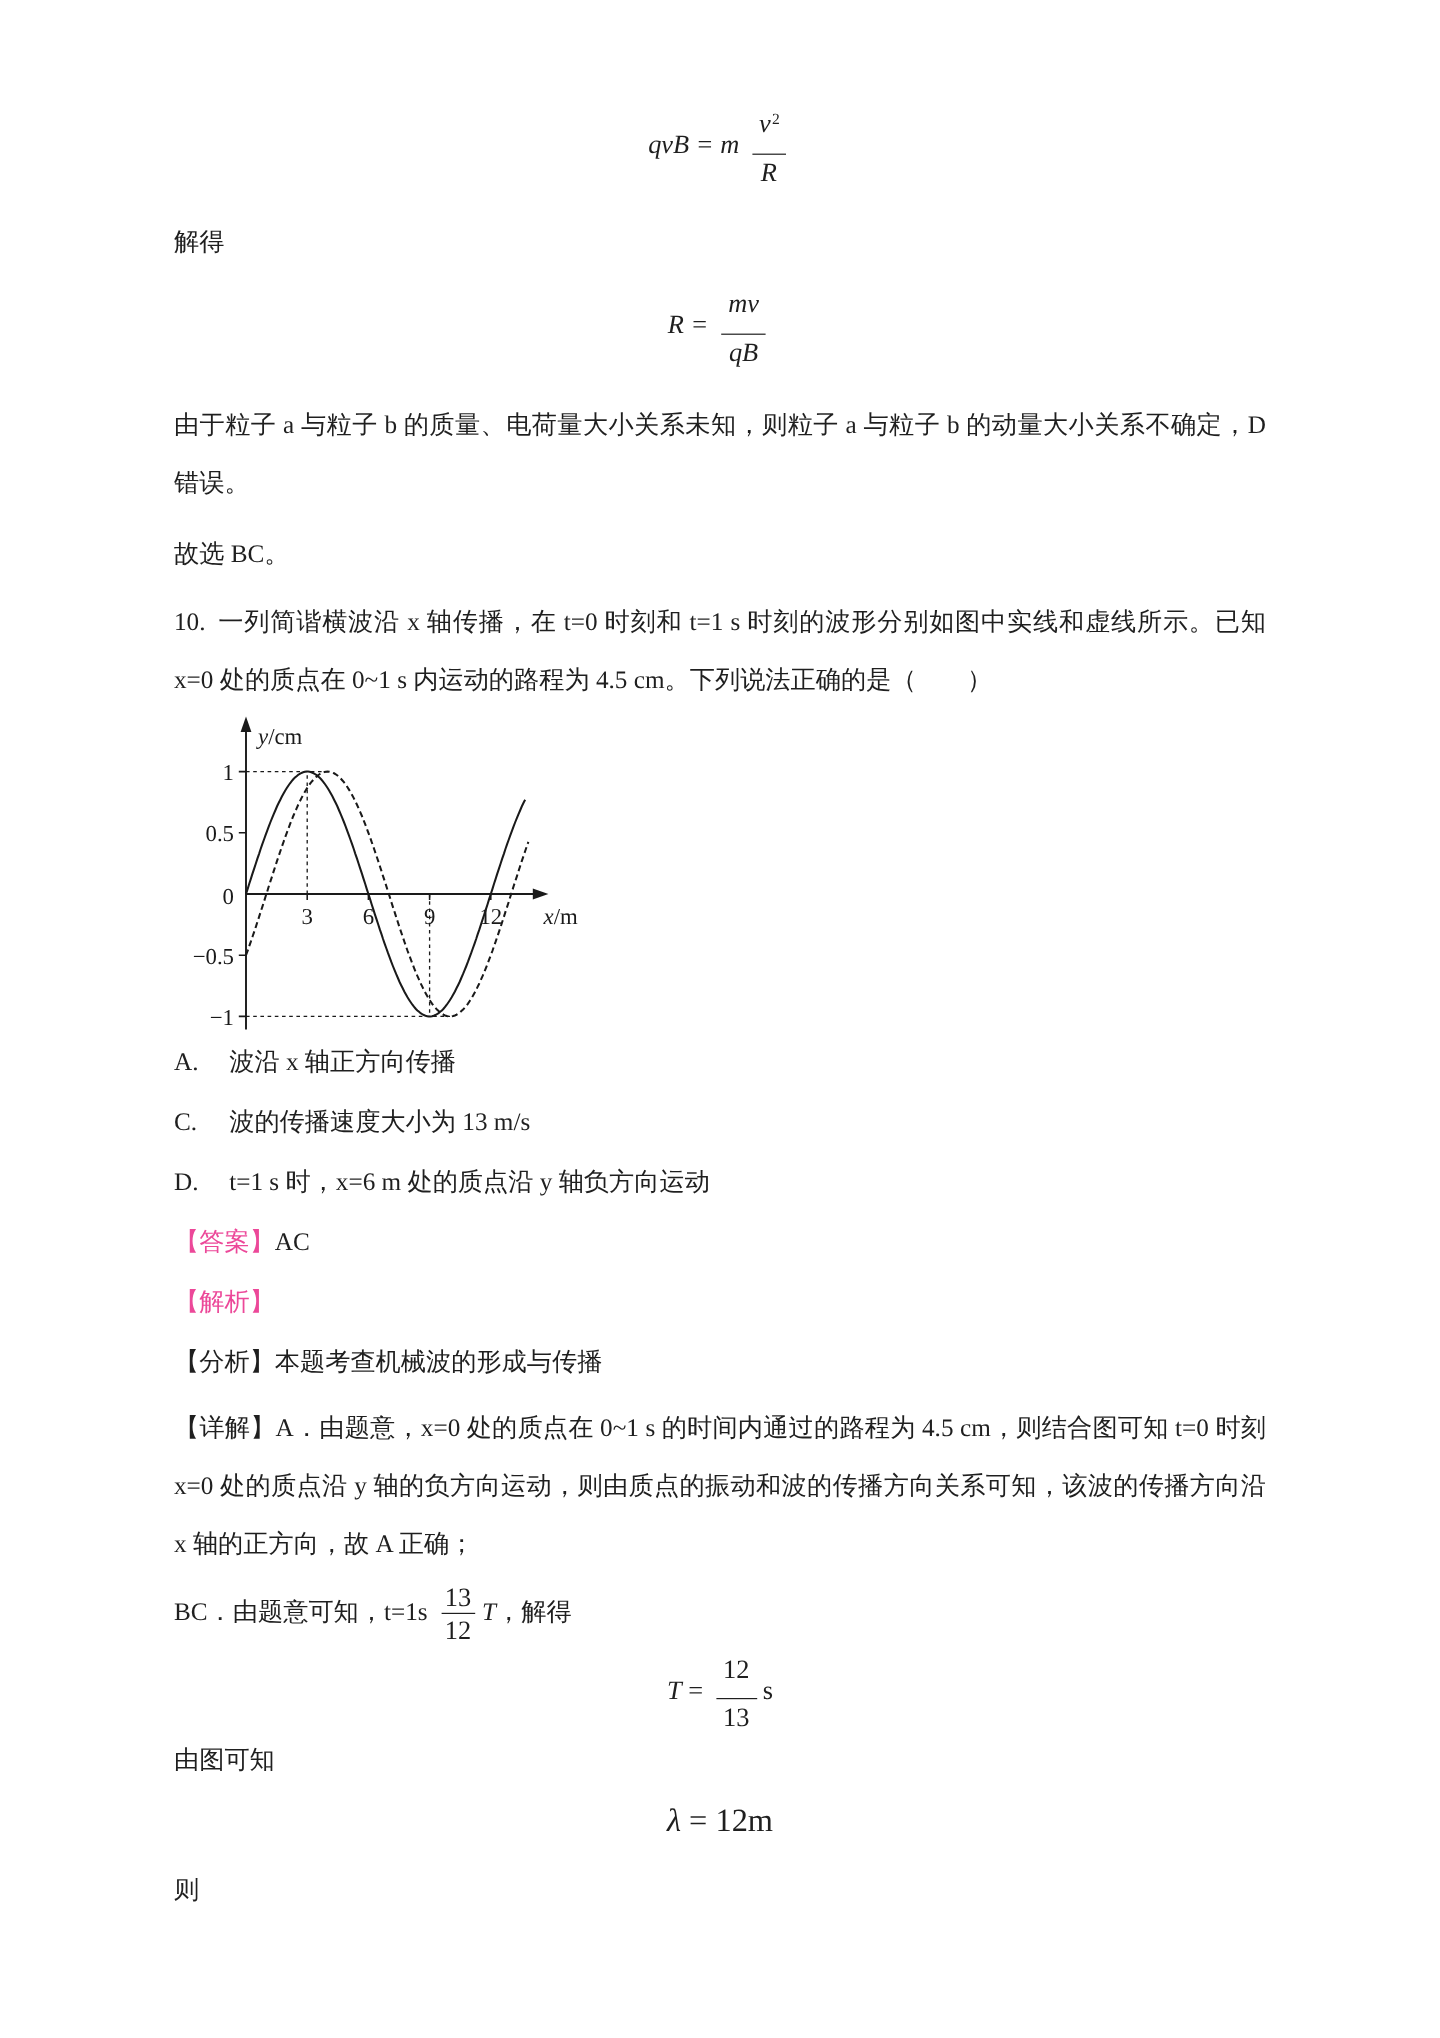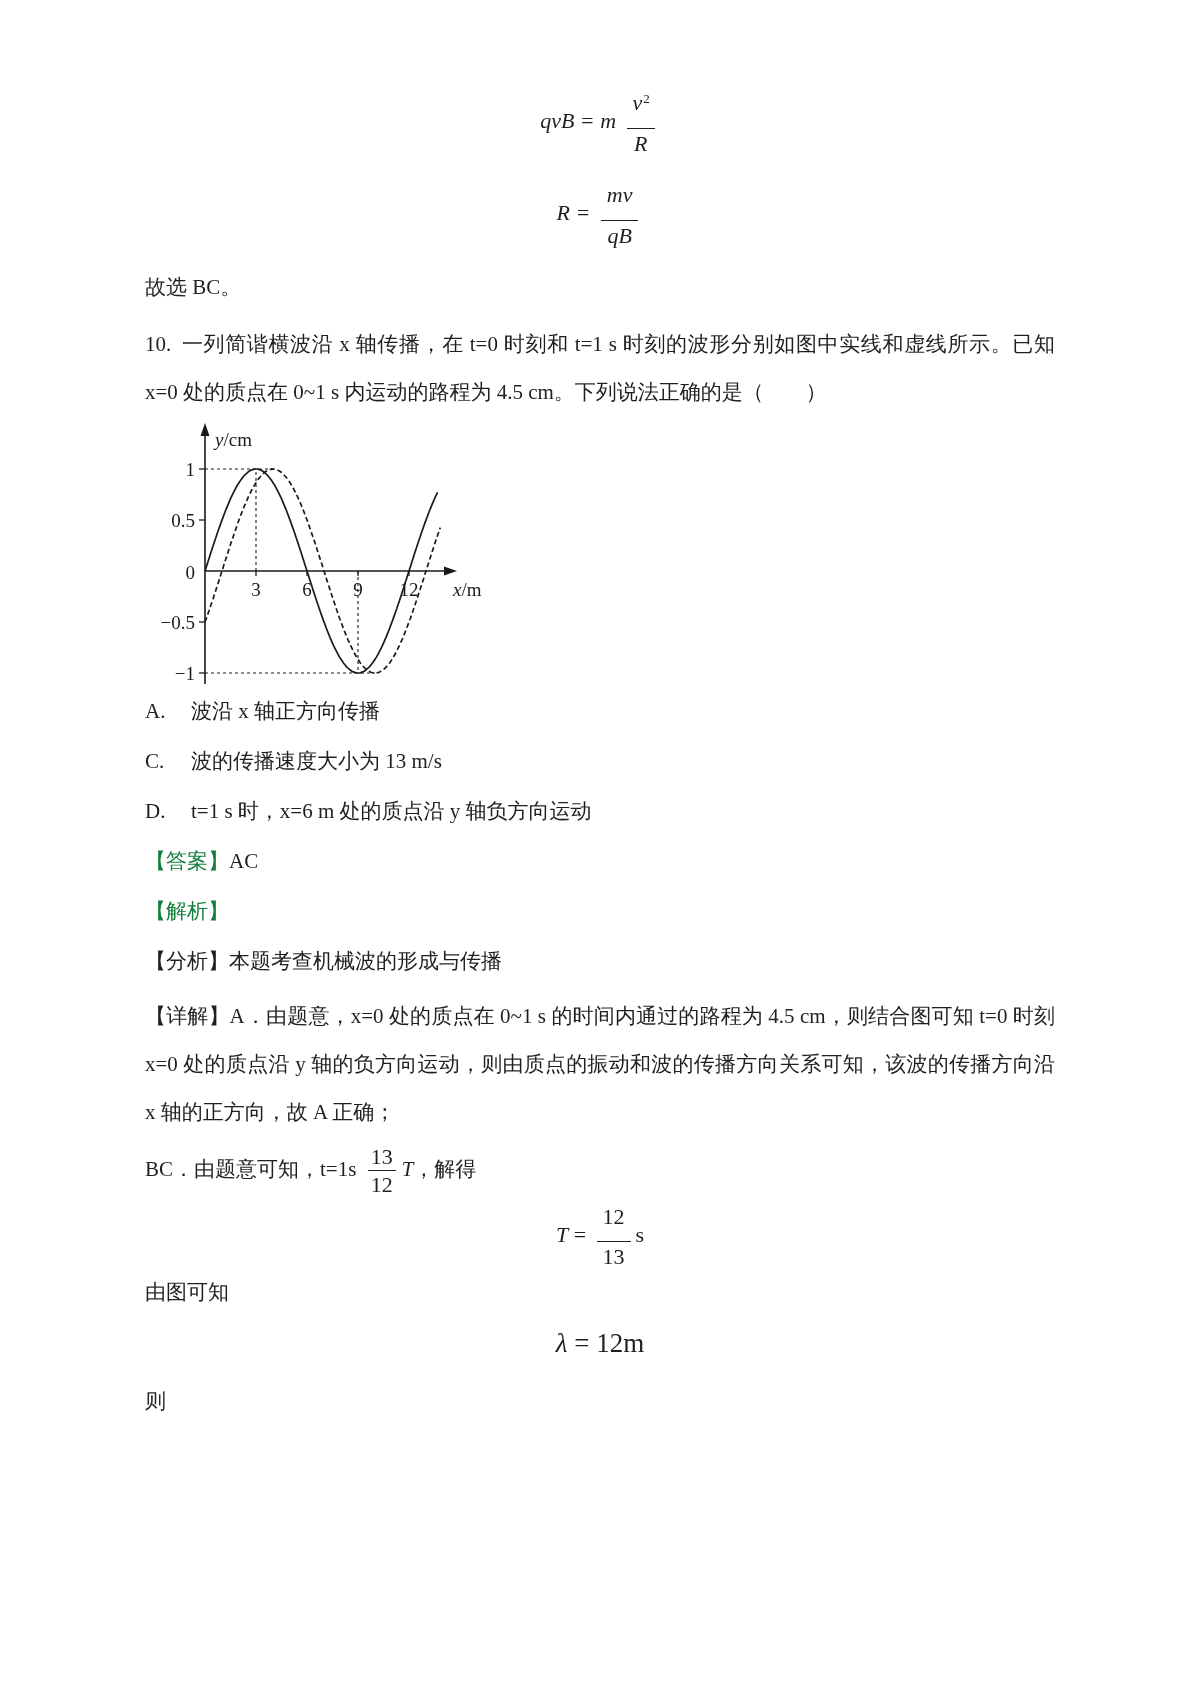--- a/index.html
+++ b/index.html
@@ -22,21 +22,21 @@
   }
   .eq-center.first { margin-top:0; min-height:74px; display:flex; align-items:center; justify-content:center; }
   .var { font-style:italic; }
   .frac { display:inline-block; vertical-align:middle; text-align:center; margin:0 5px; }
   .frac .num { display:block; padding:0 6px 12px 6px; line-height:1.15; }
   .frac .den { display:block; border-top:1.4px solid #1f1f1f; padding:2px 6px 0 6px; line-height:1.15; }
   .sup { font-size:13px; position:relative; top:-0.55em; left:1px; font-style:normal; }
   .textline { line-height:34px; }
   .para { text-align:justify; line-height:48px; }
   .mt { margin-top:16px; }
-  .blue { color:#15803d; }
+  .blue { color:#ec4899; }
   .opt { line-height:34px; margin-top:16px; }
   .opt-label { display:inline-block; min-width:46px; }
   .q-number { margin-right:10px; }
   .figure-wrap { margin-top:6px; margin-left:2px; height:268px; }
   svg text {
     font-family:"Liberation Serif","DejaVu Serif",serif;
     font-size:19px; fill:#1a1a1a;
   }
   svg .ital { font-style:italic; }
   .inline-frac { display:inline-block; vertical-align:middle; text-align:center; margin:0 6px; font-size:22px; }
@@ -56,31 +56,33 @@
   <div class="eq-center first">
     <span>
       <span class="var">qvB = m</span>
       <span class="frac">
         <span class="num"><span class="var">v</span><span class="sup">2</span></span>
         <span class="den var">R</span>
       </span>
     </span>
   </div>
 
+  <div class="textline solve-label">解得</div>
 
   <div class="eq-center first" style="margin-top:18px;">
     <span>
       <span class="var">R =</span>
       <span class="frac">
         <span class="num var">mv</span>
         <span class="den var">qB</span>
       </span>
     </span>
   </div>
 
+  <div class="para" style="margin-top:20px;">由于粒子 a 与粒子 b 的质量、电荷量大小关系未知，则粒子 a 与粒子 b 的动量大小关系不确定，D 错误。</div>
 
   <div class="textline" style="margin-top:18px;">故选 BC。</div>
 
   <div class="para mt">
     <span class="q-number">10.</span><span>一列简谐横波沿 x 轴传播，在 t=0 时刻和 t=1 s 时刻的波形分别如图中实线和虚线所示。已知 x=0 处的质点在 0~1 s 内运动的路程为 4.5 cm。下列说法正确的是（　　）</span>
   </div>
 
   <div class="figure-wrap">
     <svg width="420" height="268" viewBox="0 0 420 268">
         <line x1="58" y1="262" x2="58" y2="9" stroke="#1a1a1a" stroke-width="1.6"></line>

